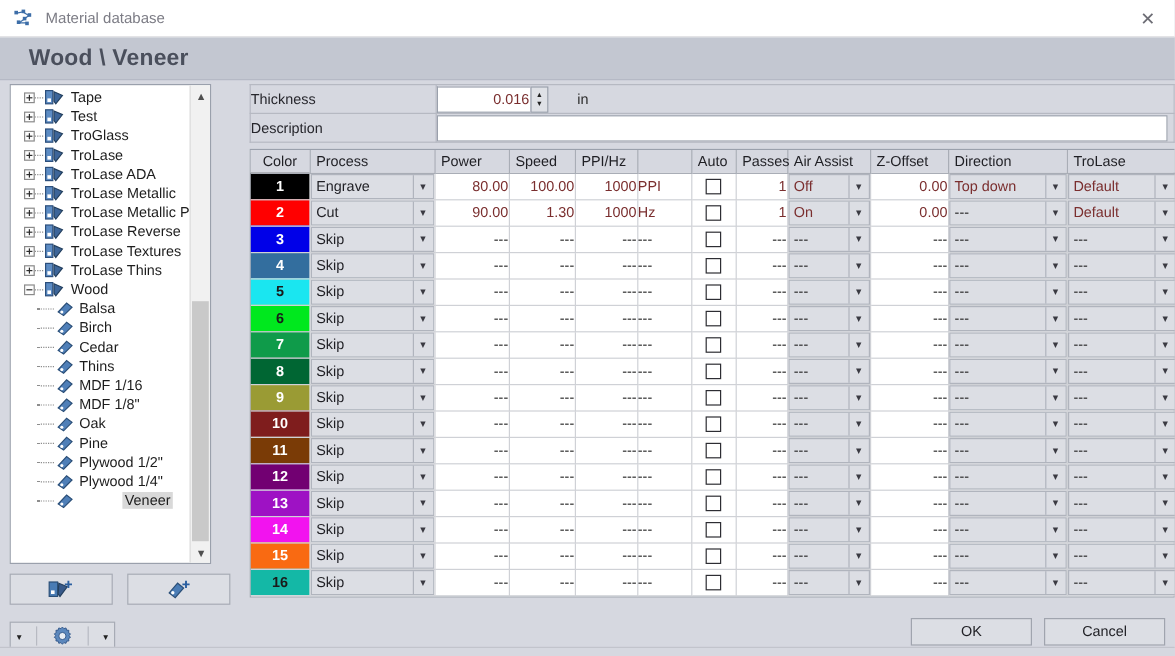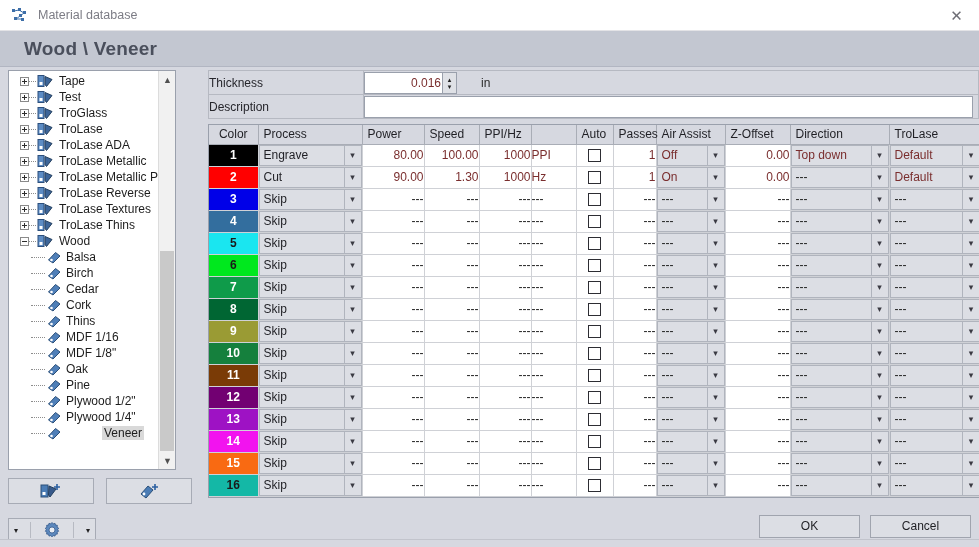--- a/index.html
+++ b/index.html
@@ -484,28 +484,20 @@
 </svg></span>
             <span class="lbl">Birch</span>
           </div>
           <div class="tnode child">
             <span class="dots"></span>
             <span class="ico"><svg viewBox="0 0 16 14" width="16" height="14">
   <path d="M2.5 10 L9.5 2.5 L14 6 L7 13 Z" fill="#4f7fb8" stroke="#2b4f78" stroke-width="1"></path>
   <circle cx="5.5" cy="10" r="1.3" fill="#ffffff"></circle>
 </svg></span>
             <span class="lbl">Cedar</span>
-          </div>
-          <div class="tnode child">
-            <span class="dots"></span>
-            <span class="ico"><svg viewBox="0 0 16 14" width="16" height="14">
-  <path d="M2.5 10 L9.5 2.5 L14 6 L7 13 Z" fill="#4f7fb8" stroke="#2b4f78" stroke-width="1"></path>
-  <circle cx="5.5" cy="10" r="1.3" fill="#ffffff"></circle>
-</svg></span>
-            <span class="lbl">Cork</span>
           </div>
           <div class="tnode child">
             <span class="dots"></span>
             <span class="ico"><svg viewBox="0 0 16 14" width="16" height="14">
   <path d="M2.5 10 L9.5 2.5 L14 6 L7 13 Z" fill="#4f7fb8" stroke="#2b4f78" stroke-width="1"></path>
   <circle cx="5.5" cy="10" r="1.3" fill="#ffffff"></circle>
 </svg></span>
             <span class="lbl">Thins</span>
           </div>
           <div class="tnode child">
@@ -961,21 +953,21 @@
                 </div>
               </td>
               <td style="border-right:none">
                 <div class="combo">
                   <span class="ctext" style="color:#222">---</span>
                   <span class="cbtn">▾</span>
                 </div>
               </td>
             </tr>
             <tr>
-              <td class="swatch" style="background:#15803d;color:#ffffff">10</td>
+              <td class="swatch" style="background:#7f1d1d;color:#ffffff">10</td>
               <td>
                 <div class="combo">
                   <span class="ctext">Skip</span>
                   <span class="cbtn">▾</span>
                 </div>
               </td>
               <td class="numcell dash">---</td>
               <td class="numcell dash">---</td>
               <td class="numcell dash">---</td>
               <td class="textcell dash">---</td>

